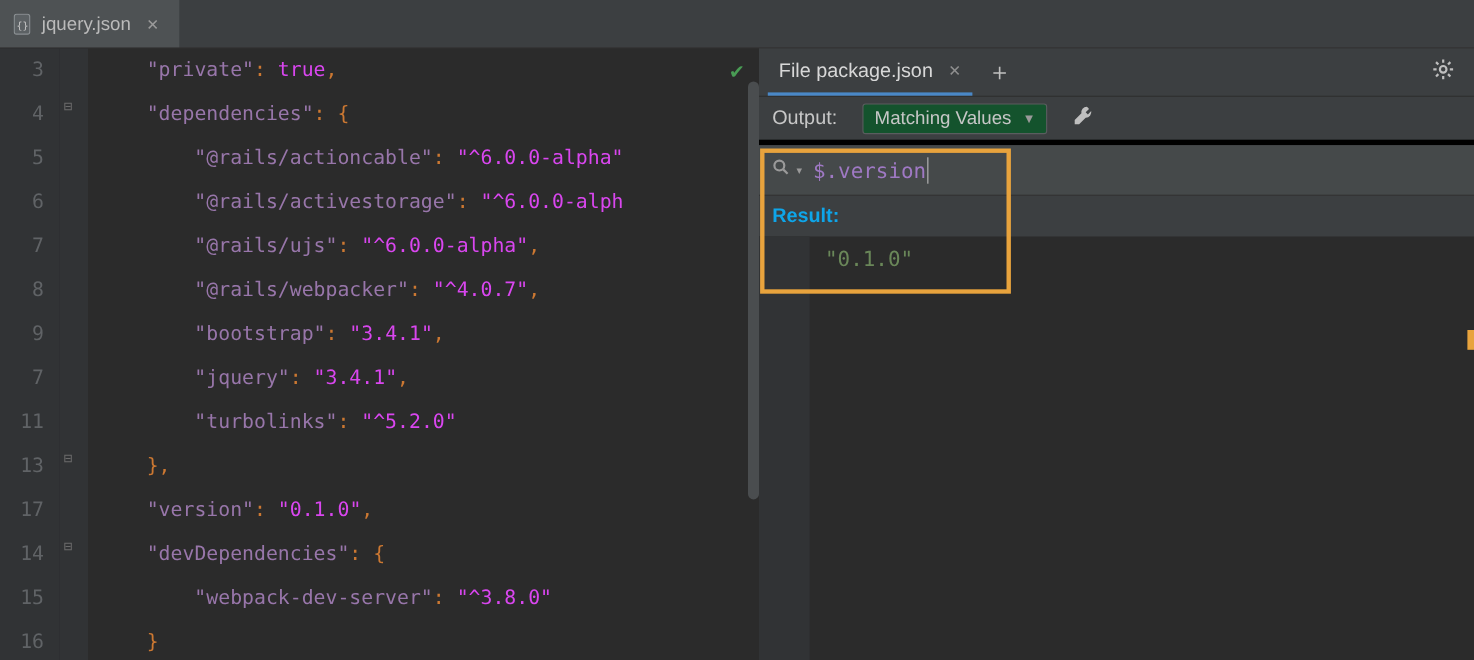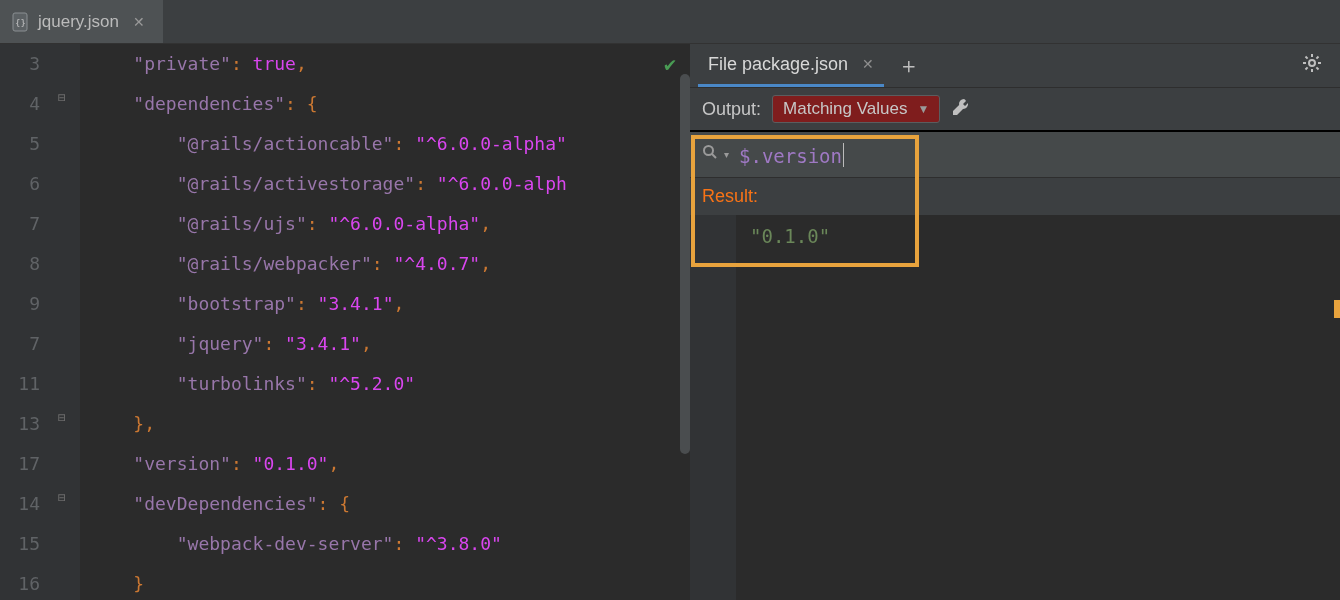--- a/index.html
+++ b/index.html
@@ -136,33 +136,33 @@
     padding:0 10px;
     cursor:pointer;
   }
   .tool-gear{margin-left:auto;}
   .tool-gear-spacer{flex:1;}
   .tool-controls{
     display:flex;
     align-items:center;
     height:44px;
     padding:0 12px;
-    gap:11px;
-    border-bottom:2px solid #000000;
+    gap:23px;
+    border-bottom:5px solid #000000;
   }
   .tool-controls .lbl{color:#c7c7c7;font-size:18px;}
   .dropdown{
     display:flex;align-items:center;gap:10px;
     border:1px solid #5a5d5f;
     border-radius:3px;
     padding:3px 10px;
     color:#c7c7c7;
     font-size:17px;
     cursor:pointer;
-    background:#7f1d1d;
+    background:#14532d;
   }
   .dropdown .chev{font-size:12px;color:#9a9a9a;}
   .wrench{color:#bfbfbf;font-size:20px;cursor:pointer;}
 
   .query-row{
     display:flex;align-items:center;
     height:46px;
     background:#45494a;
     padding:0 12px;
     gap:10px;
@@ -177,24 +177,25 @@
     display:flex;align-items:flex-end;
   }
   .caret{
     display:inline-block;
     width:1px;height:24px;
     background:#bbbbbb;
     margin-left:1px;
   }
 
   .result-lbl{
-    color:#f97316;
+    color:#0ea5e9;
     font-size:18px;
     padding:8px 12px;
     background:#3c3f41;
+    font-weight:bold;
   }
   .result-body{
     flex:1;
     background:#2b2b2b;
     display:flex;
   }
   .result-gutter{
     width:46px;
     background:#313335;
   }

